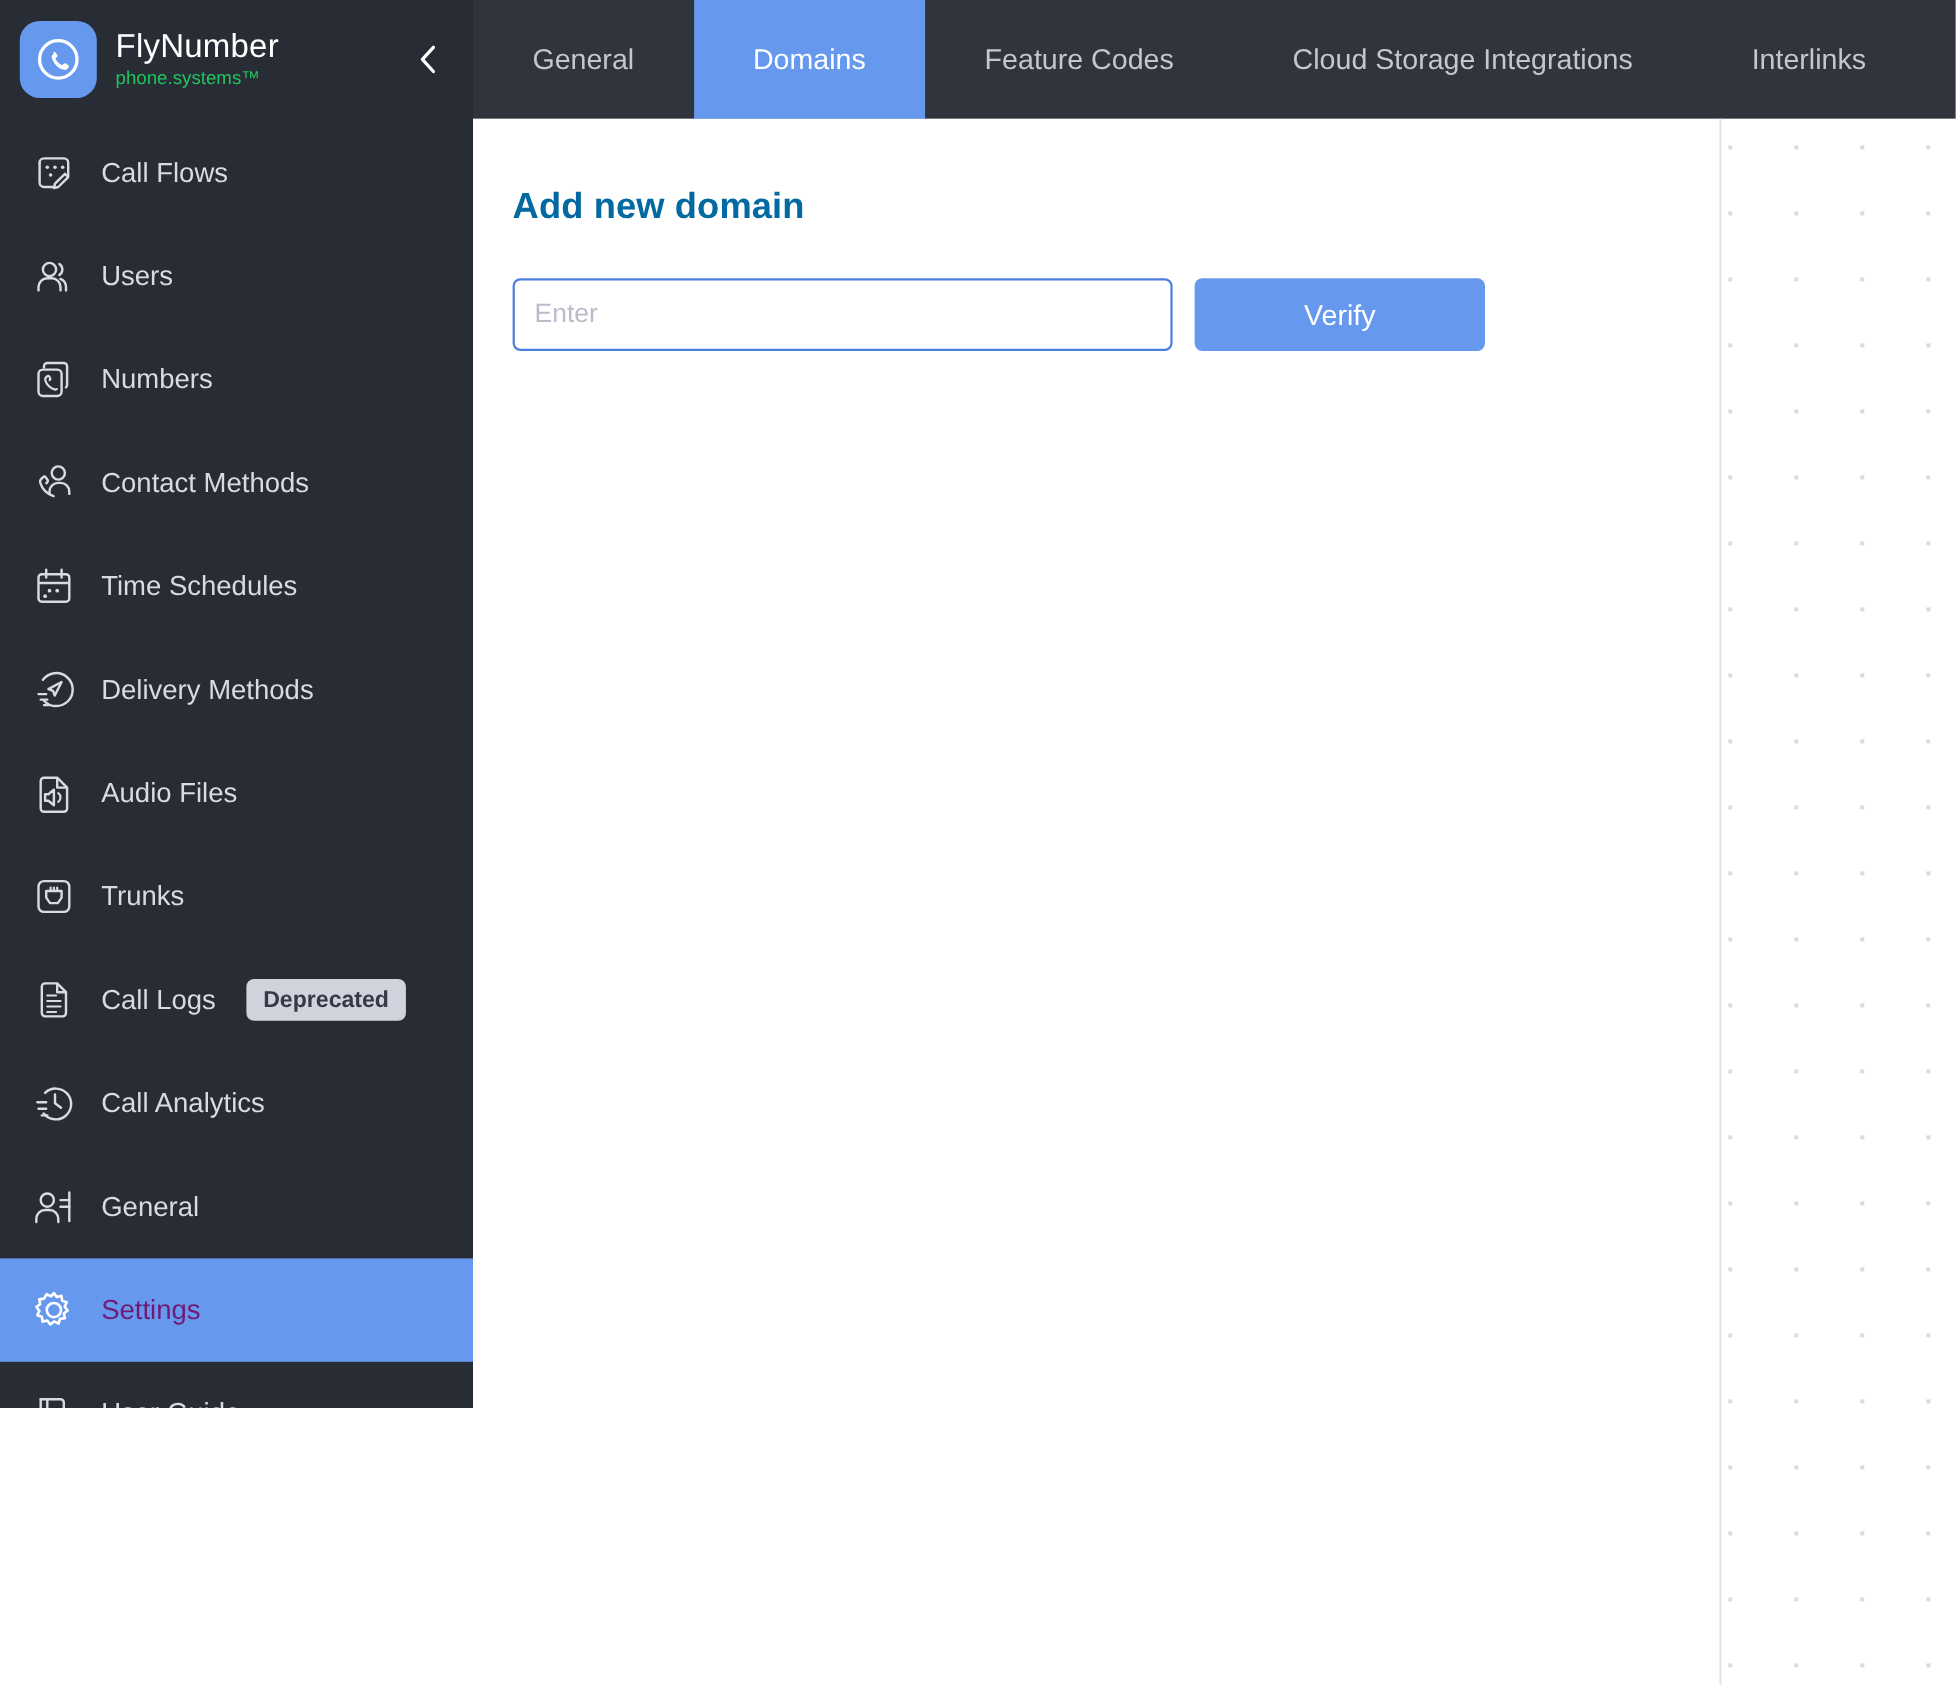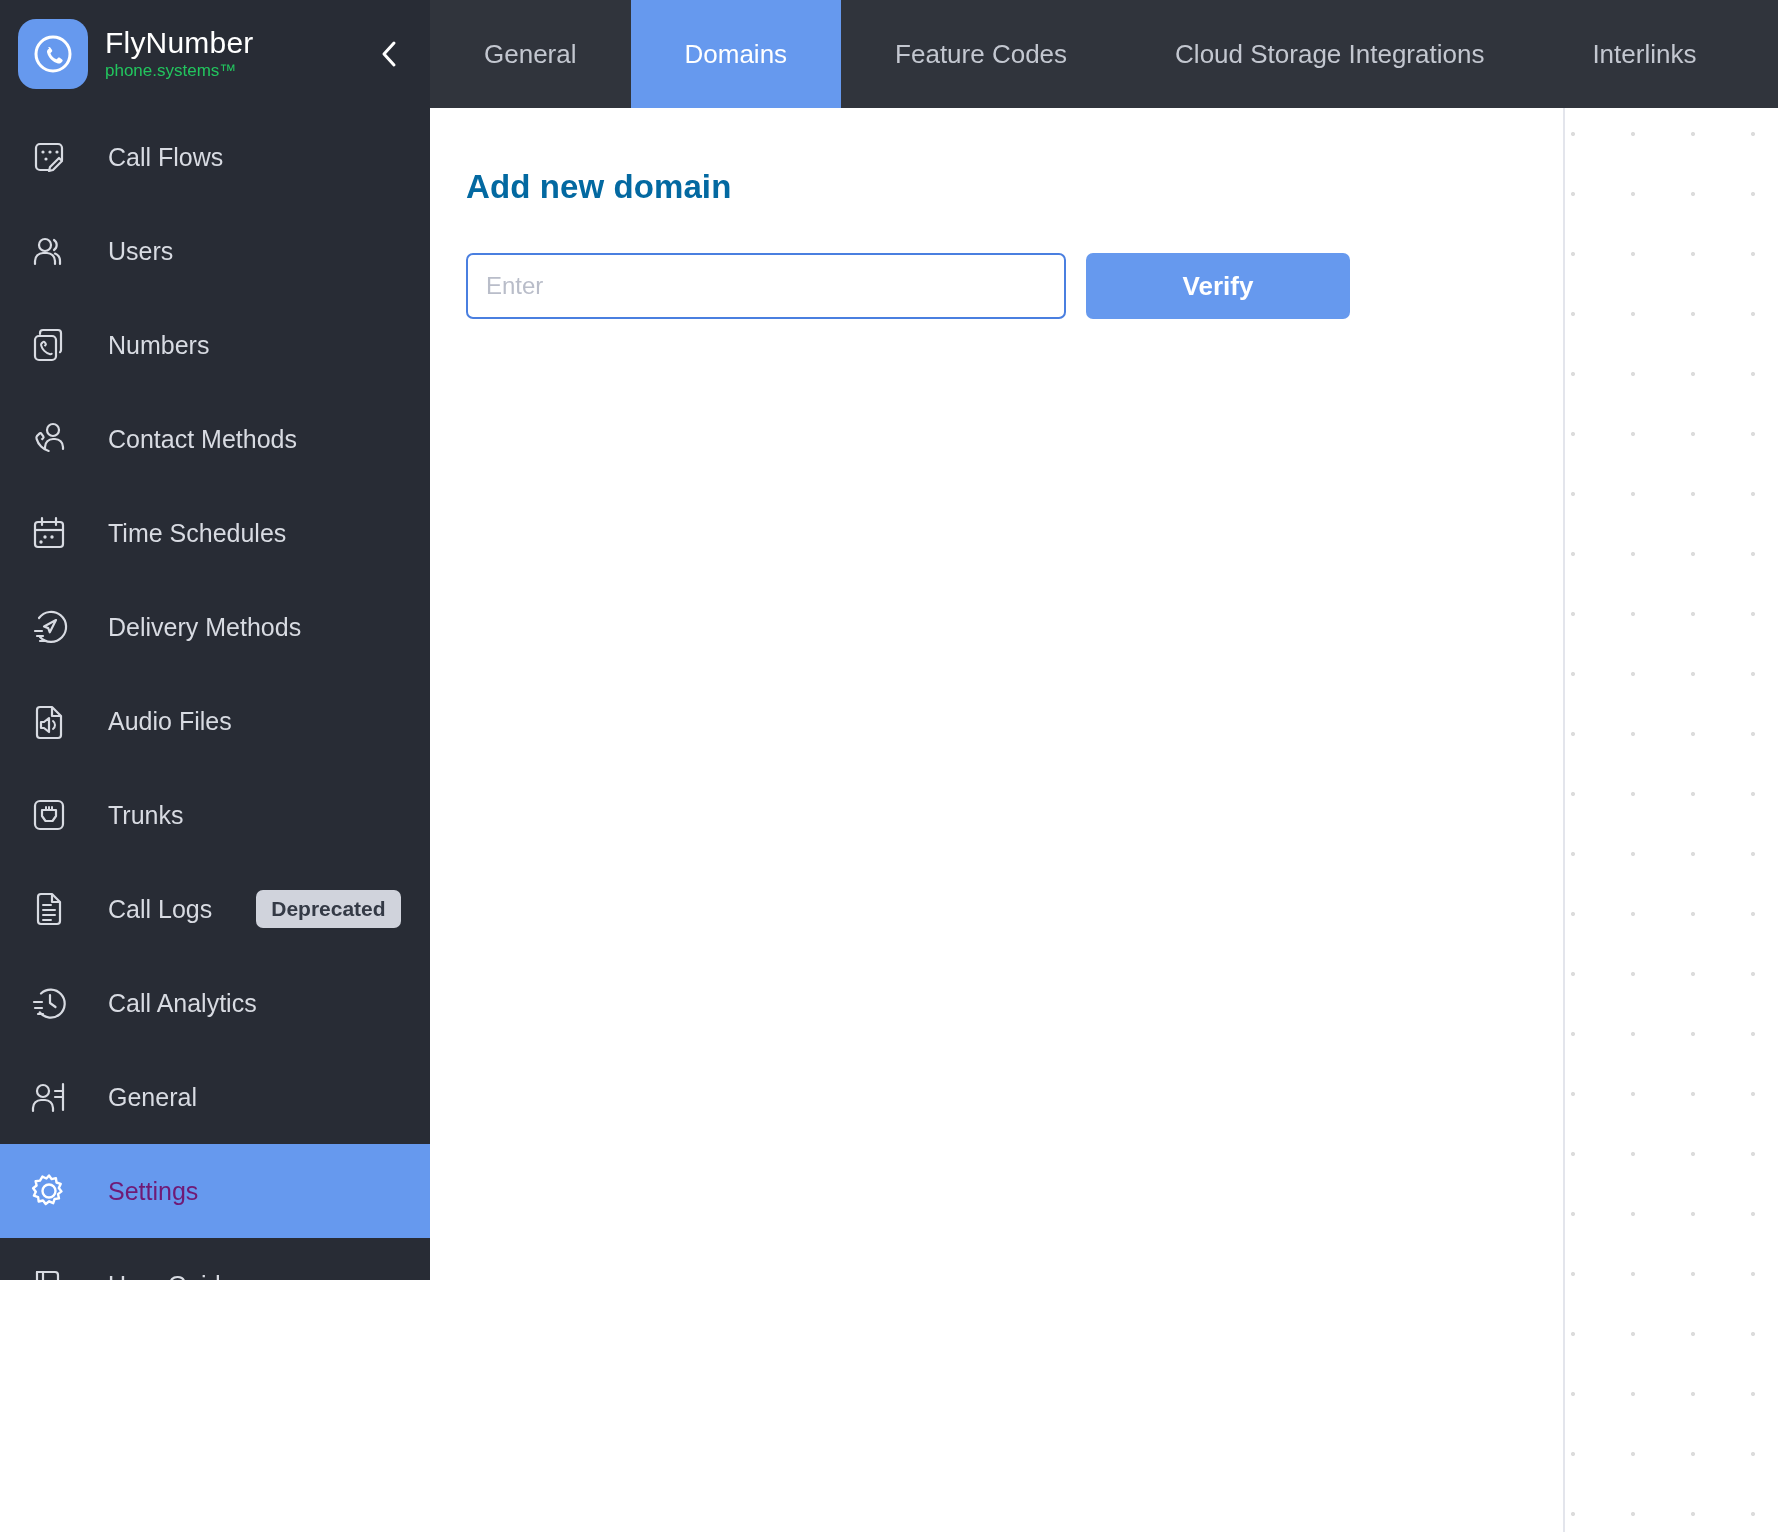--- a/index.html
+++ b/index.html
@@ -78,21 +78,20 @@
   .nav-list {
     margin-top: 2px;
   }
   .nav-item {
     height: 94px;
     display: flex;
     align-items: center;
     padding-left: 26px;
     cursor: pointer;
     position: relative;
-    gap: 16px;
   }
   .nav-item.active { background: #6699ee; }
   .nav-icon {
     width: 46px;
     height: 46px;
     flex: 0 0 46px;
     display: flex;
     align-items: center;
     justify-content: center;
     color: #d8dbe2;
@@ -192,21 +191,21 @@
   .domain-input::placeholder { color: #b9bdc9; }
   .verify-btn {
     margin-left: 20px;
     width: 264px;
     height: 66px;
     background: #6699ee;
     border: none;
     border-radius: 7px;
     color: #ffffff;
     font-size: 26px;
-    font-weight: 700;
+    font-weight: 400;
     font-family: "Liberation Sans", sans-serif;
     cursor: pointer;
   }
 
   #dotpanel {
     flex: 1 1 auto;
     background-color: #ffffff;
     background-image: radial-gradient(circle, #dcdcdc 2px, rgba(0,0,0,0) 2.2px);
     background-size: 60px 60px;
     background-position: 38px 56px;

